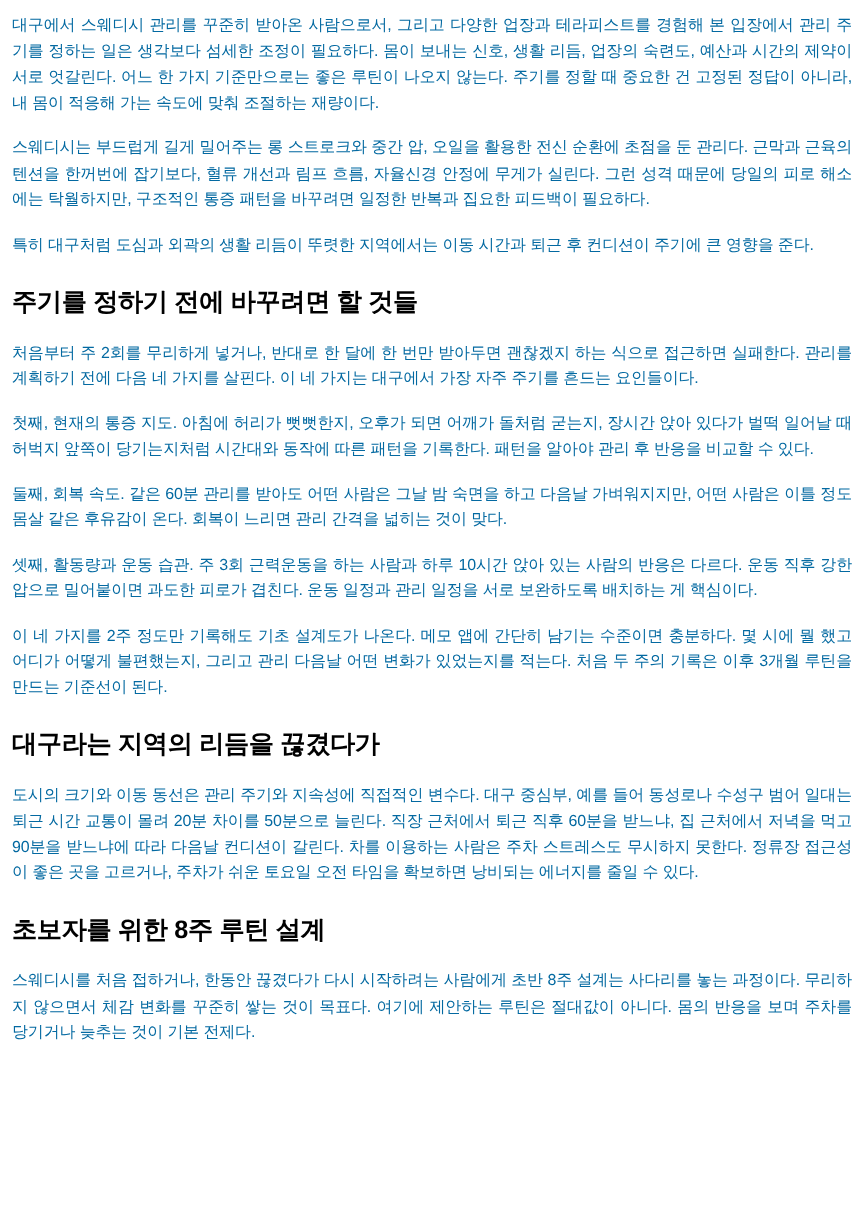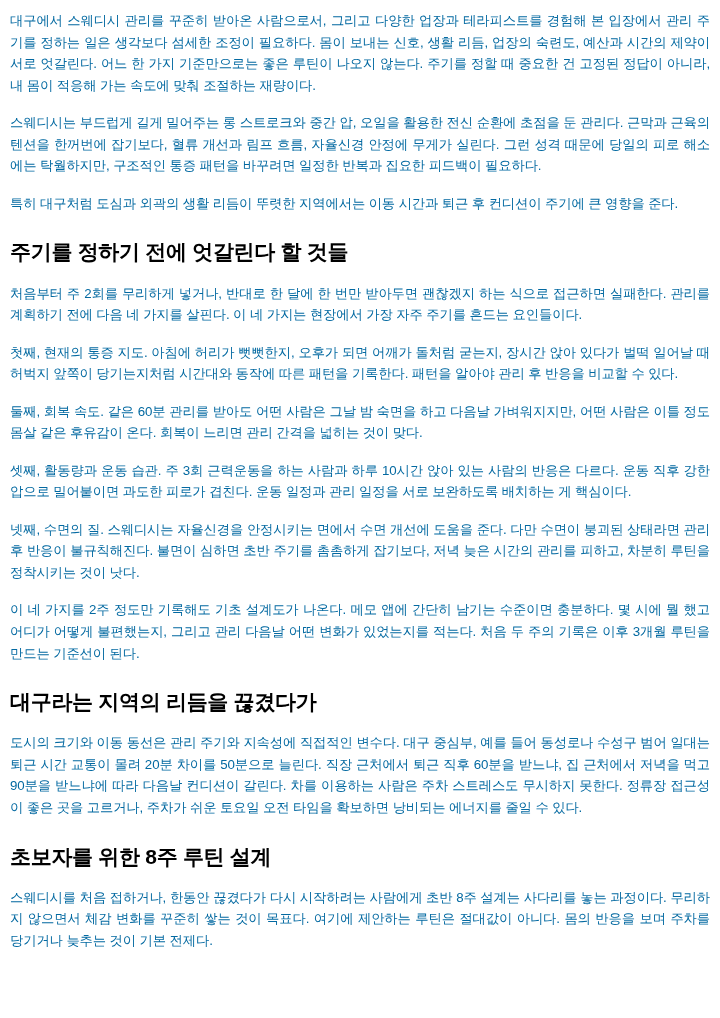--- a/index.html
+++ b/index.html
@@ -39,25 +39,24 @@
   }
 </style>
 </head>
 <body>
 
 <div class="page">
   <div class="block" id="content-root">
       <p class="body-text">대구에서 스웨디시 관리를 꾸준히 받아온 사람으로서, 그리고 다양한 업장과 테라피스트를 경험해 본 입장에서 관리 주기를 정하는 일은 생각보다 섬세한 조정이 필요하다. 몸이 보내는 신호, 생활 리듬, 업장의 숙련도, 예산과 시간의 제약이 서로 엇갈린다. 어느 한 가지 기준만으로는 좋은 루틴이 나오지 않는다. 주기를 정할 때 중요한 건 고정된 정답이 아니라, 내 몸이 적응해 가는 속도에 맞춰 조절하는 재량이다.</p>
       <p class="body-text">스웨디시는 부드럽게 길게 밀어주는 롱 스트로크와 중간 압, 오일을 활용한 전신 순환에 초점을 둔 관리다. 근막과 근육의 텐션을 한꺼번에 잡기보다, 혈류 개선과 림프 흐름, 자율신경 안정에 무게가 실린다. 그런 성격 때문에 당일의 피로 해소에는 탁월하지만, 구조적인 통증 패턴을 바꾸려면 일정한 반복과 집요한 피드백이 필요하다.</p>
       <p class="body-text">특히 대구처럼 도심과 외곽의 생활 리듬이 뚜렷한 지역에서는 이동 시간과 퇴근 후 컨디션이 주기에 큰 영향을 준다.</p>
-      <h2 class="section-heading">주기를 정하기 전에 엇갈린다 할 것들</h2>
-      <p class="body-text">처음부터 주 2회를 무리하게 넣거나, 반대로 한 달에 한 번만 받아두면 괜찮겠지 하는 식으로 접근하면 실패한다. 관리를 계획하기 전에 다음 네 가지를 살핀다. 이 네 가지는 현장에서 가장 자주 주기를 흔드는 요인들이다.</p>
+      <h2 class="section-heading">주기를 정하기 전에 바꾸려면 할 것들</h2>
+      <p class="body-text">처음부터 주 2회를 무리하게 넣거나, 반대로 한 달에 한 번만 받아두면 괜찮겠지 하는 식으로 접근하면 실패한다. 관리를 계획하기 전에 다음 네 가지를 살핀다. 이 네 가지는 대구에서 가장 자주 주기를 흔드는 요인들이다.</p>
       <p class="body-text">첫째, 현재의 통증 지도. 아침에 허리가 뻣뻣한지, 오후가 되면 어깨가 돌처럼 굳는지, 장시간 앉아 있다가 벌떡 일어날 때 허벅지 앞쪽이 당기는지처럼 시간대와 동작에 따른 패턴을 기록한다. 패턴을 알아야 관리 후 반응을 비교할 수 있다.</p>
       <p class="body-text">둘째, 회복 속도. 같은 60분 관리를 받아도 어떤 사람은 그날 밤 숙면을 하고 다음날 가벼워지지만, 어떤 사람은 이틀 정도 몸살 같은 후유감이 온다. 회복이 느리면 관리 간격을 넓히는 것이 맞다.</p>
       <p class="body-text">셋째, 활동량과 운동 습관. 주 3회 근력운동을 하는 사람과 하루 10시간 앉아 있는 사람의 반응은 다르다. 운동 직후 강한 압으로 밀어붙이면 과도한 피로가 겹친다. 운동 일정과 관리 일정을 서로 보완하도록 배치하는 게 핵심이다.</p>
-      <p class="body-text">넷째, 수면의 질. 스웨디시는 자율신경을 안정시키는 면에서 수면 개선에 도움을 준다. 다만 수면이 붕괴된 상태라면 관리 후 반응이 불규칙해진다. 불면이 심하면 초반 주기를 촘촘하게 잡기보다, 저녁 늦은 시간의 관리를 피하고, 차분히 루틴을 정착시키는 것이 낫다.</p>
       <p class="body-text">이 네 가지를 2주 정도만 기록해도 기초 설계도가 나온다. 메모 앱에 간단히 남기는 수준이면 충분하다. 몇 시에 뭘 했고 어디가 어떻게 불편했는지, 그리고 관리 다음날 어떤 변화가 있었는지를 적는다. 처음 두 주의 기록은 이후 3개월 루틴을 만드는 기준선이 된다.</p>
       <h2 class="section-heading">대구라는 지역의 리듬을 끊겼다가</h2>
       <p class="body-text">도시의 크기와 이동 동선은 관리 주기와 지속성에 직접적인 변수다. 대구 중심부, 예를 들어 동성로나 수성구 범어 일대는 퇴근 시간 교통이 몰려 20분 차이를 50분으로 늘린다. 직장 근처에서 퇴근 직후 60분을 받느냐, 집 근처에서 저녁을 먹고 90분을 받느냐에 따라 다음날 컨디션이 갈린다. 차를 이용하는 사람은 주차 스트레스도 무시하지 못한다. 정류장 접근성이 좋은 곳을 고르거나, 주차가 쉬운 토요일 오전 타임을 확보하면 낭비되는 에너지를 줄일 수 있다.</p>
       <h2 class="section-heading">초보자를 위한 8주 루틴 설계</h2>
       <p class="body-text">스웨디시를 처음 접하거나, 한동안 끊겼다가 다시 시작하려는 사람에게 초반 8주 설계는 사다리를 놓는 과정이다. 무리하지 않으면서 체감 변화를 꾸준히 쌓는 것이 목표다. 여기에 제안하는 루틴은 절대값이 아니다. 몸의 반응을 보며 주차를 당기거나 늦추는 것이 기본 전제다.</p>
     </div>
 </div>
 
 </body></html>

